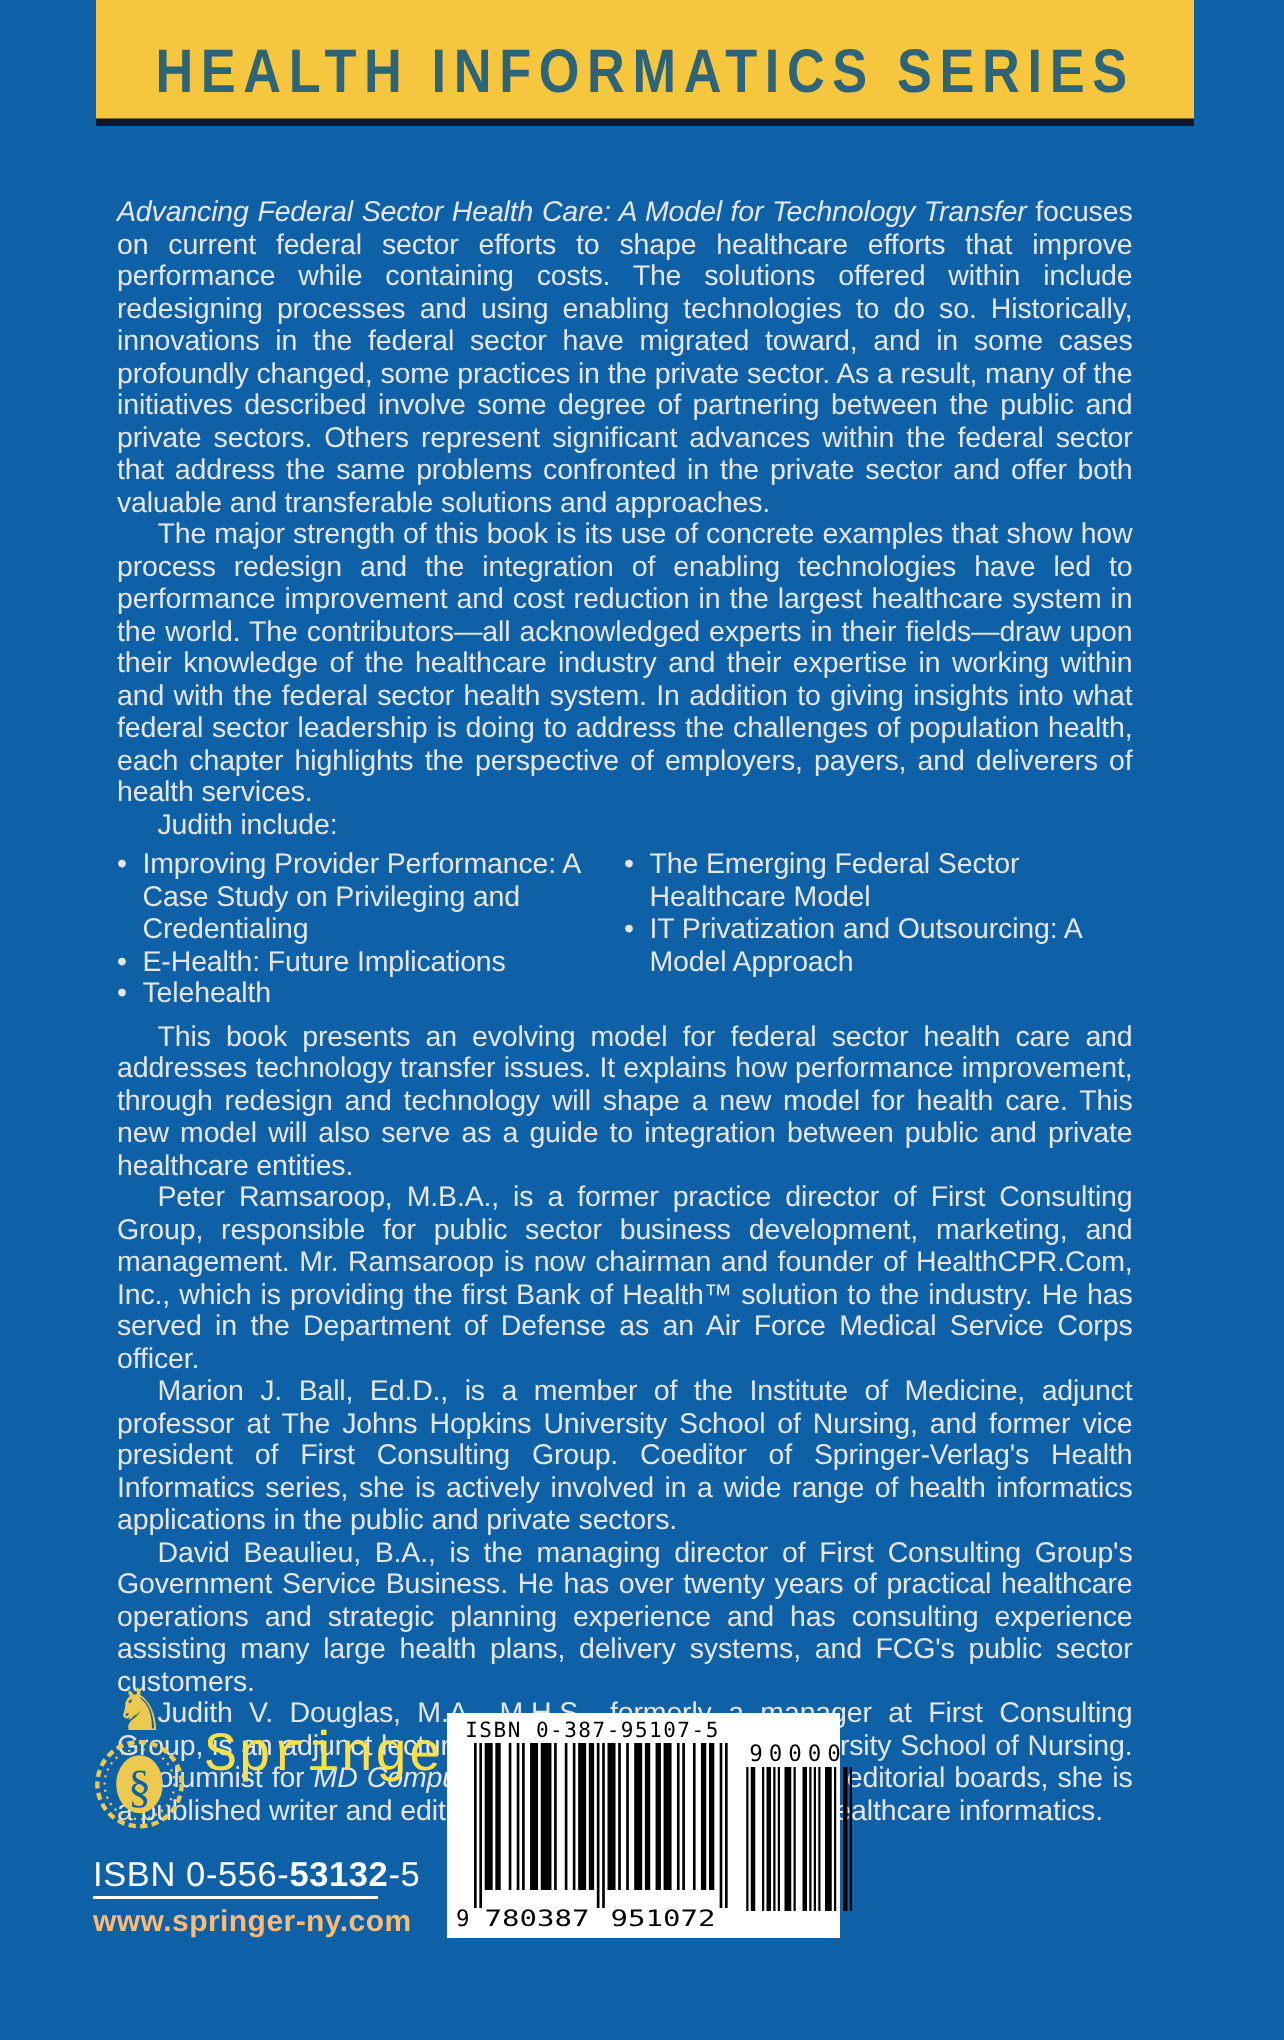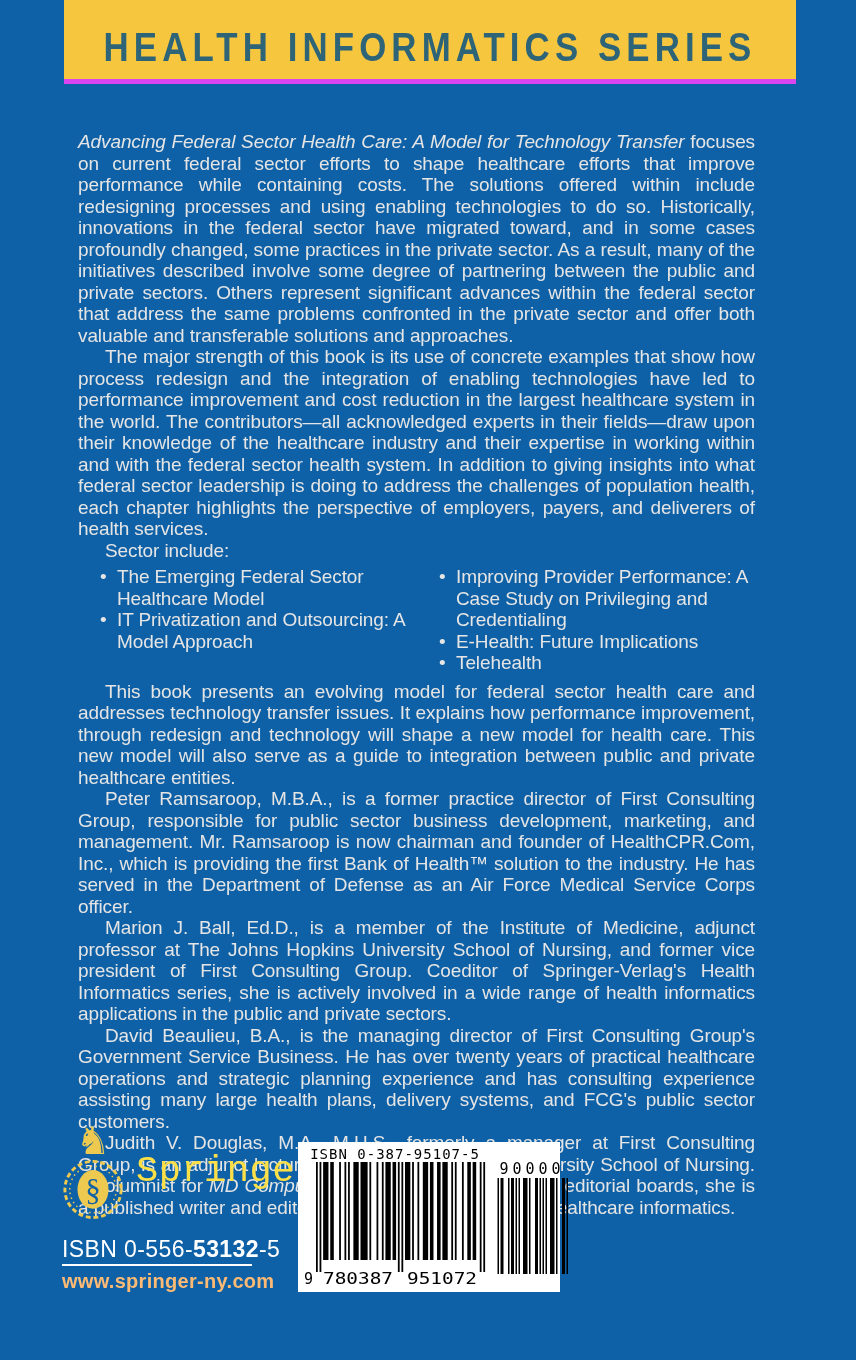--- a/index.html
+++ b/index.html
@@ -1,21 +1,21 @@
 <!DOCTYPE html>
 <html><head>
 <meta charset="utf-8">
 <style>
   html,body{margin:0;padding:0;background:#0e61a6;}
   .cover{position:relative;width:856px;height:1360px;background:#0e61a6;overflow:hidden;
          font-family:"Liberation Sans", sans-serif;}
 
   
   .banner{position:absolute;left:64px;top:0;width:732px;height:84px;background:#f6c63f;
-          border-bottom:5px solid #d946ef;display:flex;align-items:flex-end;justify-content:center;
+          border-bottom:5px solid #0f172a;display:flex;align-items:flex-end;justify-content:center;
           box-sizing:border-box;padding-bottom:8px;}
   .banner-title{font-size:41px;font-weight:bold;color:#2d6478;letter-spacing:6px;white-space:nowrap;
           transform:scaleX(.85);transform-origin:center;}
 
   
   .copy{position:absolute;left:78px;top:131px;width:677px;color:#e5e5e5;
         font-size:19px;line-height:21.5px;text-align:justify;letter-spacing:-0.1px;}
   .copy p{margin:0;}
   .copy p.indent{text-indent:27px;}
   .topics{display:flex;margin:5px 0 7px 0;}
@@ -51,30 +51,30 @@
 
   <header class="banner">
     <div class="banner-title">HEALTH INFORMATICS SERIES</div>
   </header>
 
   <main class="copy">
     <div>
         <p><span style="font-style: italic;">Advancing Federal Sector Health Care: A Model for Technology Transfer</span><span> focuses on current federal sector efforts to shape healthcare efforts that improve performance while containing costs. The solutions offered within include redesigning processes and using enabling technologies to do so. Historically, innovations in the federal sector have migrated toward, and in some cases profoundly changed, some practices in the private sector. As a result, many of the initiatives described involve some degree of partnering between the public and private sectors. Others represent significant advances within the federal sector that address the same problems confronted in the private sector and offer both valuable and transferable solutions and approaches.</span></p>
         <p class="indent"><span>The major strength of this book is its use of concrete examples that show how process redesign and the integration of enabling technologies have led to performance improvement and cost reduction in the largest healthcare system in the world. The contributors—all acknowledged experts in their fields—draw upon their knowledge of the healthcare industry and their expertise in working within and with the federal sector health system. In addition to giving insights into what federal sector leadership is doing to address the challenges of population health, each chapter highlights the perspective of employers, payers, and deliverers of health services.</span></p>
       </div>
-    <p class="indent">Sector include:</p>
+    <p class="indent">Judith include:</p>
     <div class="topics">
-      <ul class="tcol tcol1">
-          <li>The Emerging Federal Sector Healthcare Model</li>
-          <li>IT Privatization and Outsourcing: A Model Approach</li>
-        </ul>
       <ul class="tcol tcol2">
           <li>Improving Provider Performance: A Case Study on Privileging and Credentialing</li>
           <li>E-Health: Future Implications</li>
           <li>Telehealth</li>
+        </ul>
+      <ul class="tcol tcol1">
+          <li>The Emerging Federal Sector Healthcare Model</li>
+          <li>IT Privatization and Outsourcing: A Model Approach</li>
         </ul>
     </div>
     <div>
         <p class="indent"><span>This book presents an evolving model for federal sector health care and addresses technology transfer issues. It explains how performance improvement, through redesign and technology will shape a new model for health care. This new model will also serve as a guide to integration between public and private healthcare entities.</span></p>
         <p class="indent"><span>Peter Ramsaroop, M.B.A., is a former practice director of First Consulting Group, responsible for public sector business development, marketing, and management. Mr. Ramsaroop is now chairman and founder of HealthCPR.Com, Inc., which is providing the first Bank of Health™ solution to the industry. He has served in the Department of Defense as an Air Force Medical Service Corps officer.</span></p>
         <p class="indent"><span>Marion J. Ball, Ed.D., is a member of the Institute of Medicine, adjunct professor at The Johns Hopkins University School of Nursing, and former vice president of First Consulting Group. Coeditor of Springer-Verlag's Health Informatics series, she is actively involved in a wide range of health informatics applications in the public and private sectors.</span></p>
         <p class="indent"><span>David Beaulieu, B.A., is the managing director of First Consulting Group's Government Service Business. He has over twenty years of practical healthcare operations and strategic planning experience and has consulting experience assisting many large health plans, delivery systems, and FCG's public sector customers.</span></p>
         <p class="indent"><span>Judith V. Douglas, M.A., M.H.S., formerly a manager at First Consulting Group, is an adjunct lecturer at The Johns Hopkins University School of Nursing. A columnist for </span><span style="font-style: italic;">MD Computing,</span><span> and a member of several editorial boards, she is a published writer and editor in the areas of nursing and healthcare informatics.</span></p>
       </div>
   </main>

